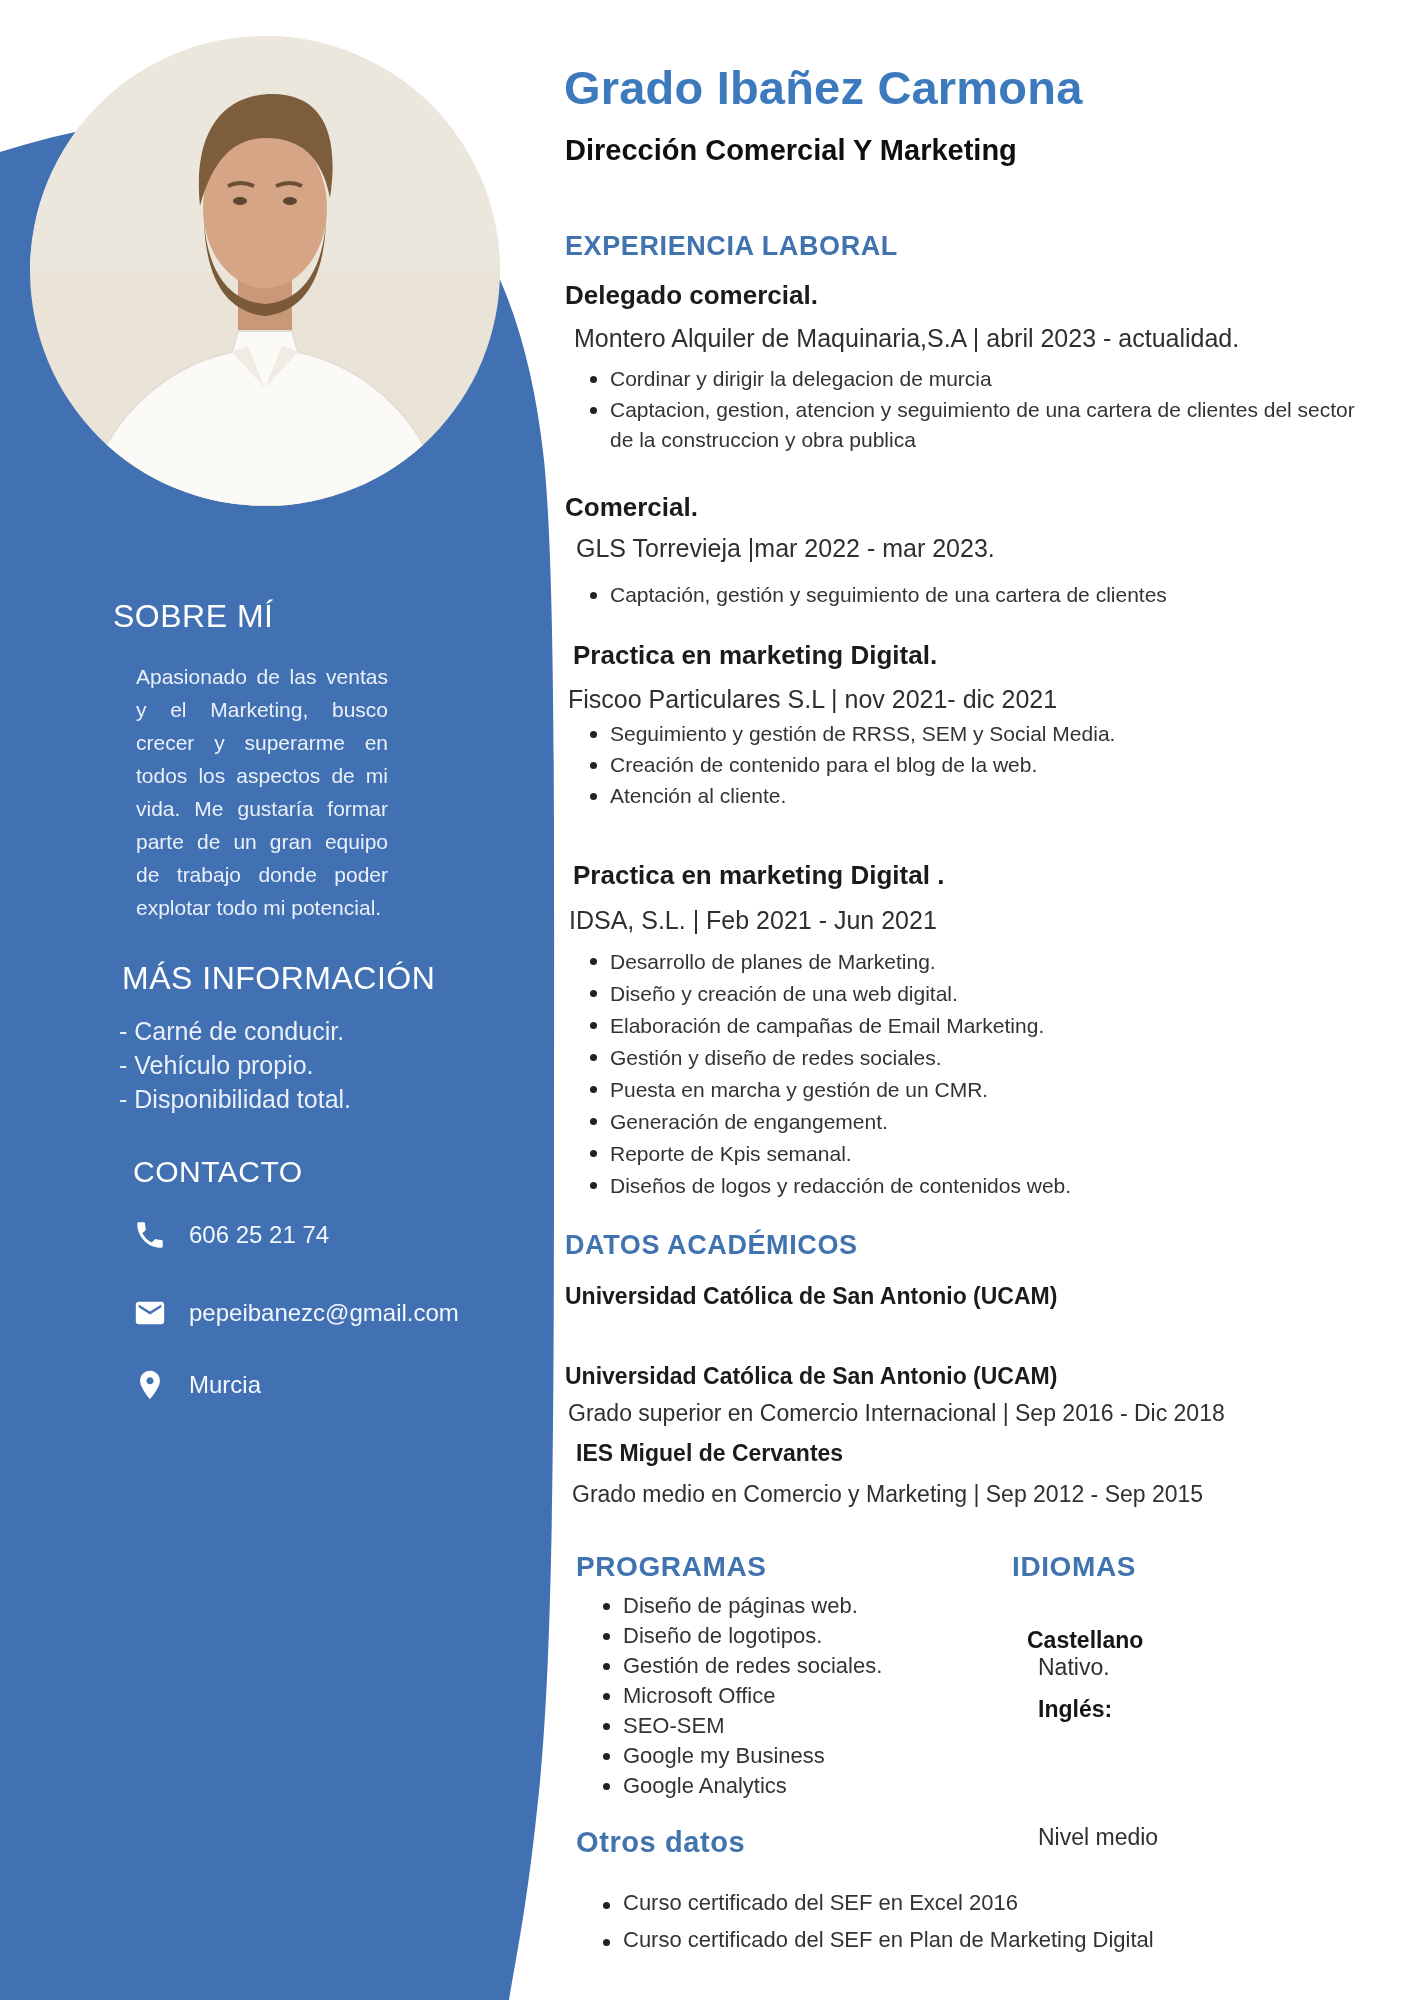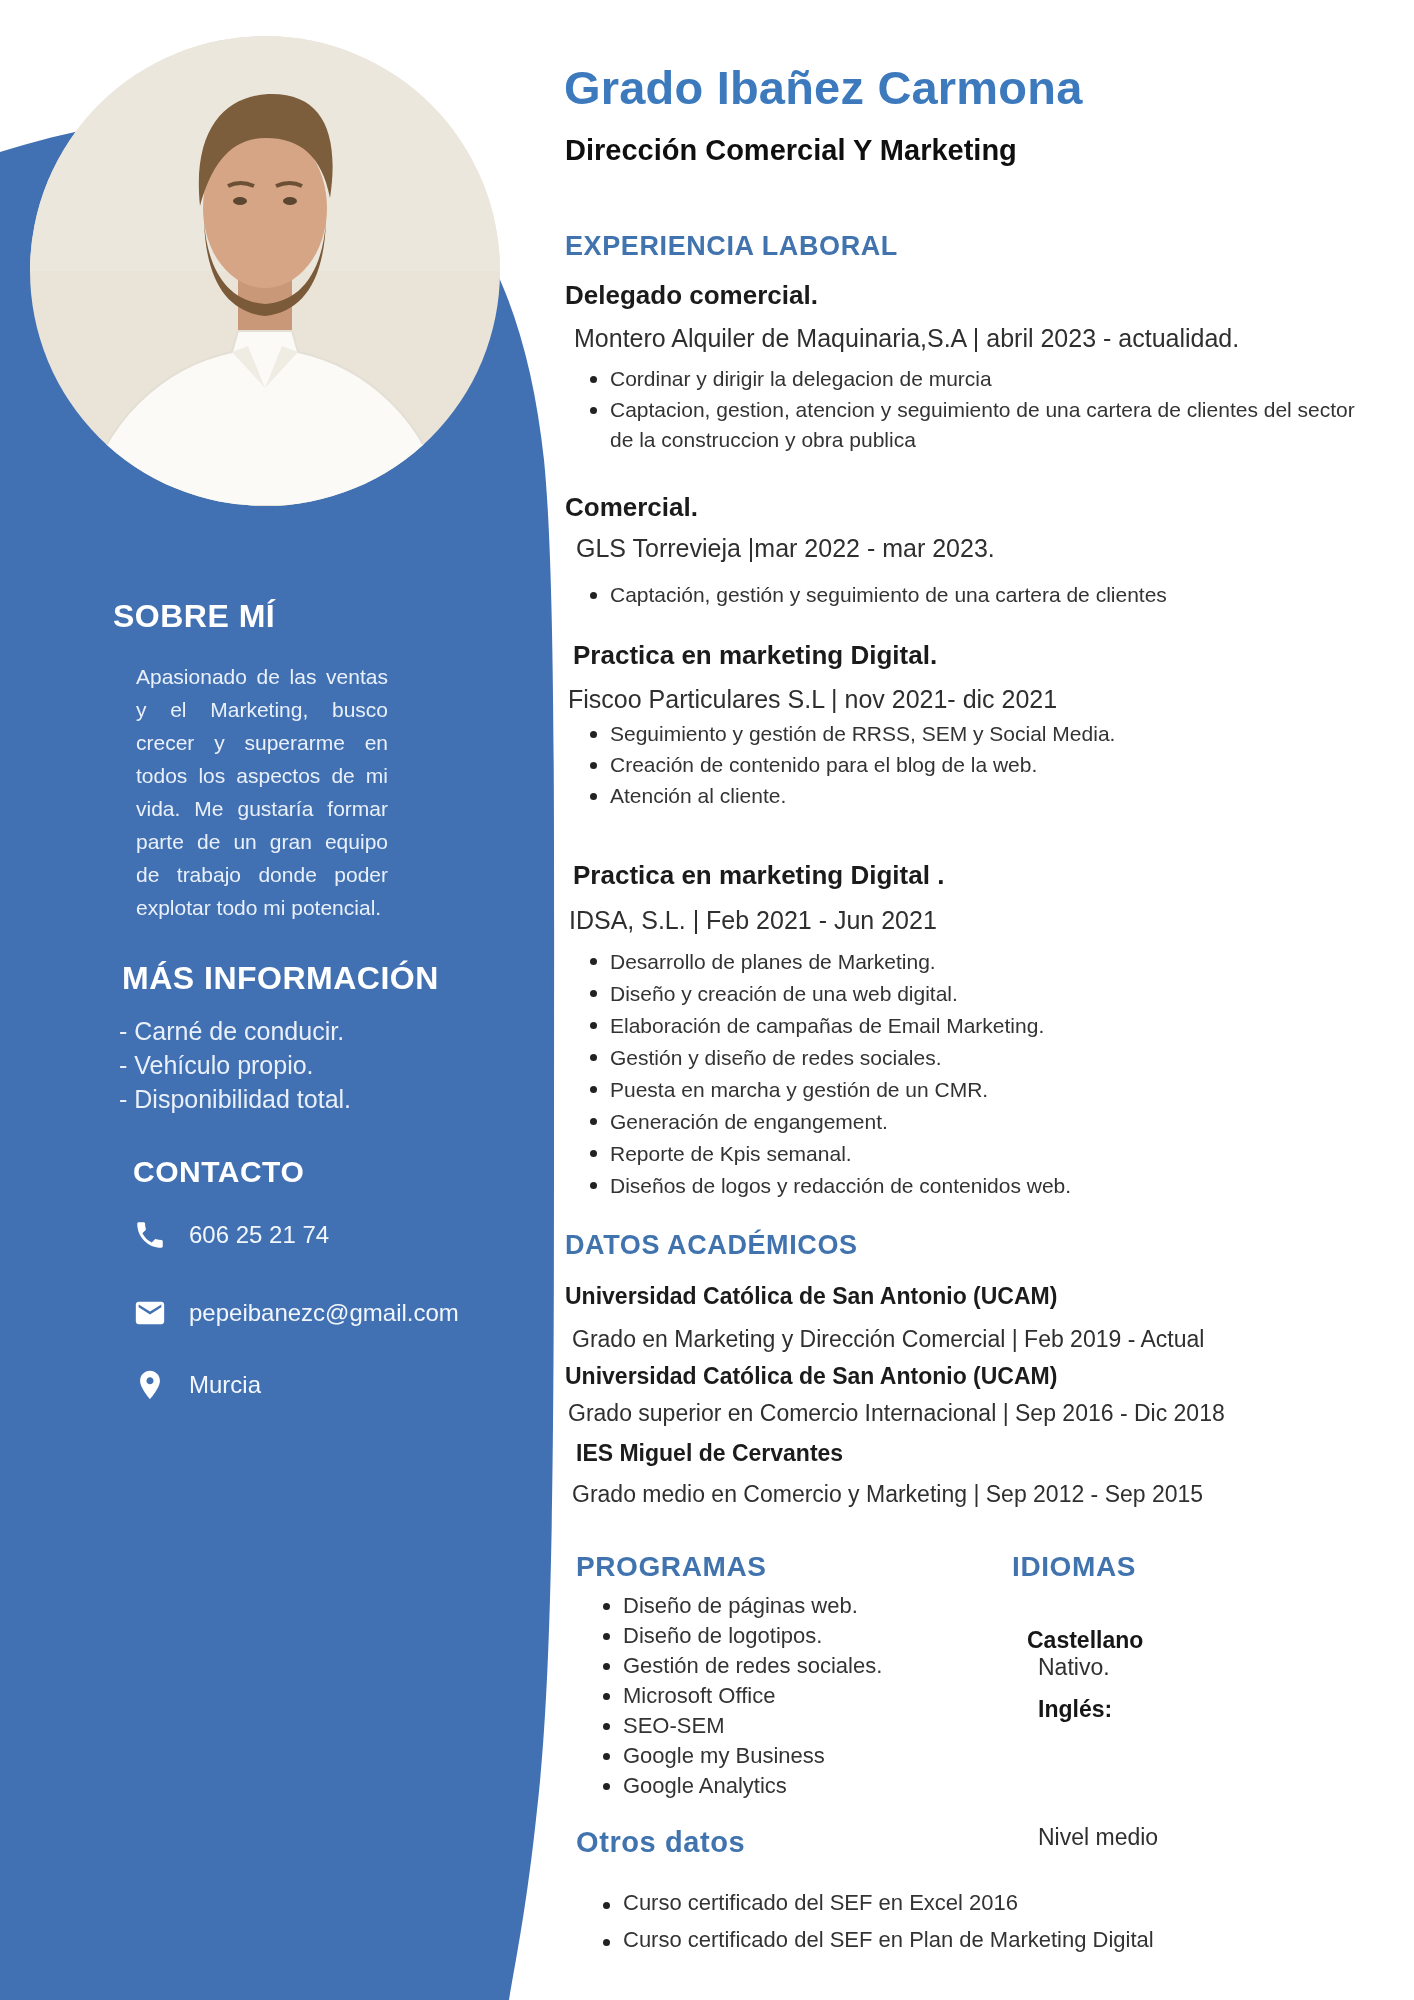--- a/index.html
+++ b/index.html
@@ -1,21 +1,21 @@
 <!DOCTYPE html>
 <html><head>
 <meta charset="utf-8">
 <style>
   html,body{margin:0;padding:0;background:#ffffff;}
   #page{position:relative;width:1414px;height:2000px;background:#ffffff;overflow:hidden;
         font-family:"Liberation Sans","DejaVu Sans",sans-serif;}
   .abs{position:absolute;}
   
   #blob-svg{position:absolute;left:0;top:0;width:1414px;height:2000px;}
-  .side-heading{color:#ffffff;font-weight:bold;letter-spacing:0.5px;}
+  .side-heading{color:#ffffff;font-weight:normal;letter-spacing:0.5px;}
   .side-text{color:#eaf0fa;}
   .contact-row{position:absolute;display:flex;align-items:center;gap:22px;}
   .contact-row svg{width:34px;height:34px;flex:0 0 auto;}
   .contact-value{color:#f2f6fd;font-size:24px;}
   
   .name{color:#3d7abd;font-size:47px;font-weight:bold;letter-spacing:0.2px;}
   .subtitle{color:#0f0f0f;font-size:29px;font-weight:bold;}
   .sec-head{color:#4173af;font-size:27px;font-weight:bold;letter-spacing:0.6px;}
   .job-title{color:#1b1b1b;font-size:26px;font-weight:bold;}
   .company{color:#2f2f2f;font-size:25px;}
@@ -149,21 +149,20 @@
     <li>Gestión y diseño de redes sociales.</li>
     <li>Puesta en marcha y gestión de un CMR.</li>
     <li>Generación de engangement.</li>
     <li>Reporte de Kpis semanal.</li>
     <li>Diseños de logos y redacción de contenidos web.</li>
   </ul>
 
   <div class="abs sec-head" style="left:565px;top:1230px;">DATOS ACADÉMICOS</div>
 
   <div class="abs edu-school" style="left:565px;top:1283px;">Universidad Católica de San Antonio (UCAM)</div>
-  <div class="abs edu-detail" style="left:572px;top:1326px;">Grado en Marketing y Dirección Comercial | Feb 2019 - Actual</div>
 
   <div class="abs edu-school" style="left:565px;top:1363px;">Universidad Católica de San Antonio (UCAM)</div>
   <div class="abs edu-detail" style="left:568px;top:1400px;">Grado superior en Comercio Internacional | Sep 2016 - Dic 2018</div>
 
   <div class="abs edu-school" style="left:576px;top:1440px;">IES Miguel de Cervantes</div>
   <div class="abs edu-detail" style="left:572px;top:1481px;">Grado medio en Comercio y Marketing | Sep 2012 - Sep 2015</div>
 
   <div class="abs sec-head" style="left:576px;top:1551px;font-size:28px;">PROGRAMAS</div>
   <ul class="abs blist prog-list" style="left:601px;top:1591px;">
     <li>Diseño de páginas web.</li>

